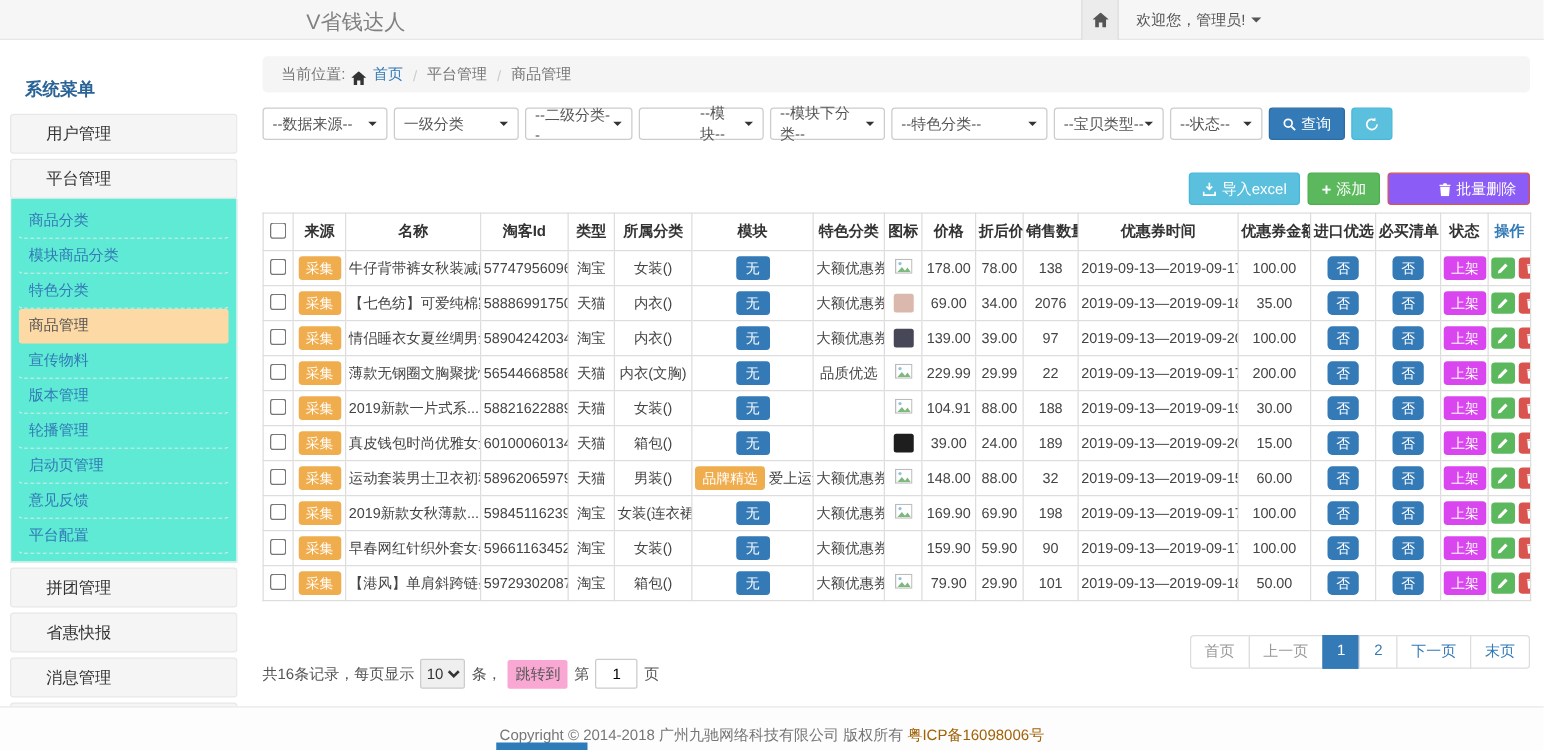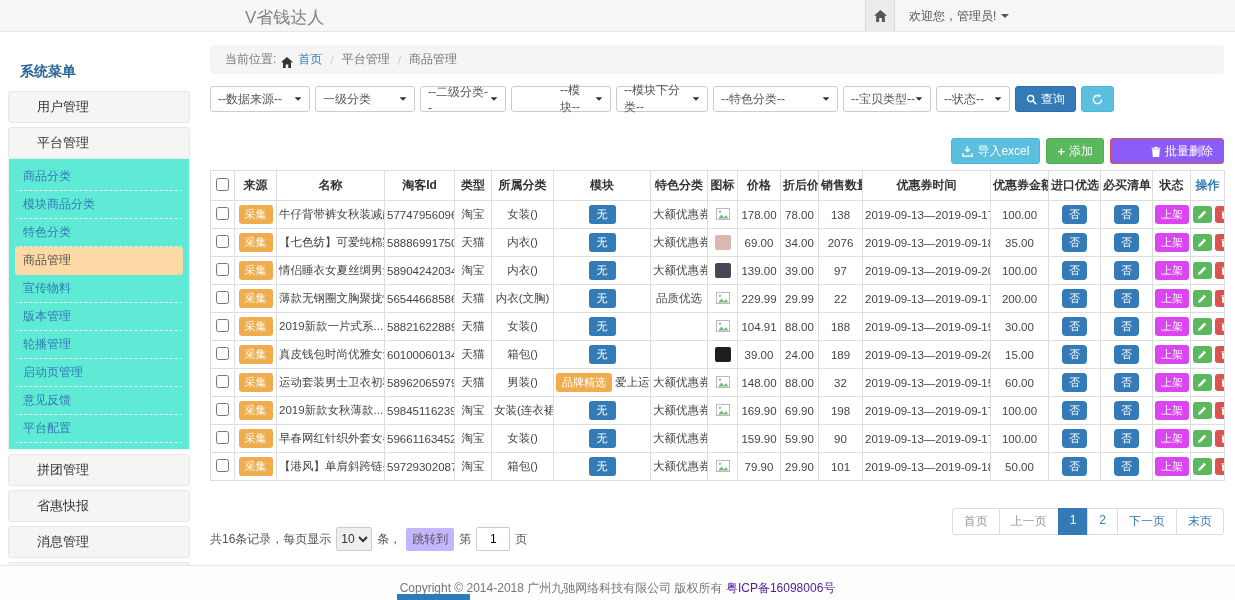--- a/index.html
+++ b/index.html
@@ -57,32 +57,32 @@
   .btn-on { background:#d946ef; color:#fff; border-radius:3px; padding:2px 6px; font-size:11px; display:inline-block; cursor:pointer; }
   .op-btn { display:inline-flex; align-items:center; justify-content:center; width:19px; height:17px; border:none; border-radius:3px; cursor:pointer; vertical-align:middle; }
   .op-edit { background:#5cb85c; margin-right:3px; }
   .op-del { background:#d9534f; }
   .icon-thumb { display:inline-block; width:16px; height:15px; border-radius:2px; vertical-align:middle; }
   .module-cell { display:inline-flex; align-items:center; gap:3px; }
   
   .pagination-row { display:flex; justify-content:space-between; align-items:center; margin-top:10px; color:#555; }
   .pag-left { display:flex; align-items:center; gap:5px;margin-top:36px; }
   .page-size { height:24px; border:1px solid #ccc; border-radius:2px; font-size:12px; color:#333; }
-  .jump-label { background:#c4b5fd; color:#555; padding:3px 6px; border-radius:2px; cursor:pointer; }
+  .jump-label { background:#f9a8d4; color:#555; padding:3px 6px; border-radius:2px; cursor:pointer; }
   .jump-input { width:34px; height:24px; border:1px solid #ccc; border-radius:2px; text-align:center; font-size:12px; }
   .pager { display:flex; }
   .pager a { border:1px solid #ddd; padding:4px 11px; margin-left:-1px; color:#337ab7; background:#fff; text-decoration:none; cursor:pointer; font-size:12px; }
   .pager a:first-child { border-radius:3px 0 0 3px; }
   .pager a:last-child { border-radius:0 3px 3px 0; }
   .pager a.disabled { color:#999; }
   .pager a.active { background:#337ab7; border-color:#337ab7; color:#fff; }
   
   .footer { position:absolute; top:565px; left:0; width:1235px; height:35px; border-top:1px solid #e7e7e7;
     background:#fdfdfd; text-align:center; padding-top:14px; color:#767676; }
-  .footer a { color:#4c1d95; text-decoration:none; }
+  .footer a { color:#a16207; text-decoration:none; }
   .bottom-blue { position:absolute; left:397px; top:594px; width:73px; height:6px; background:#2d7bb9; }
 </style>
 </head>
 <body>
 
 <header class="topbar">
   <div class="brand">V省钱达人</div>
   <div class="topbar-right">
     <div class="home-btn">
       <svg width="13" height="12" viewBox="0 0 12 11">

